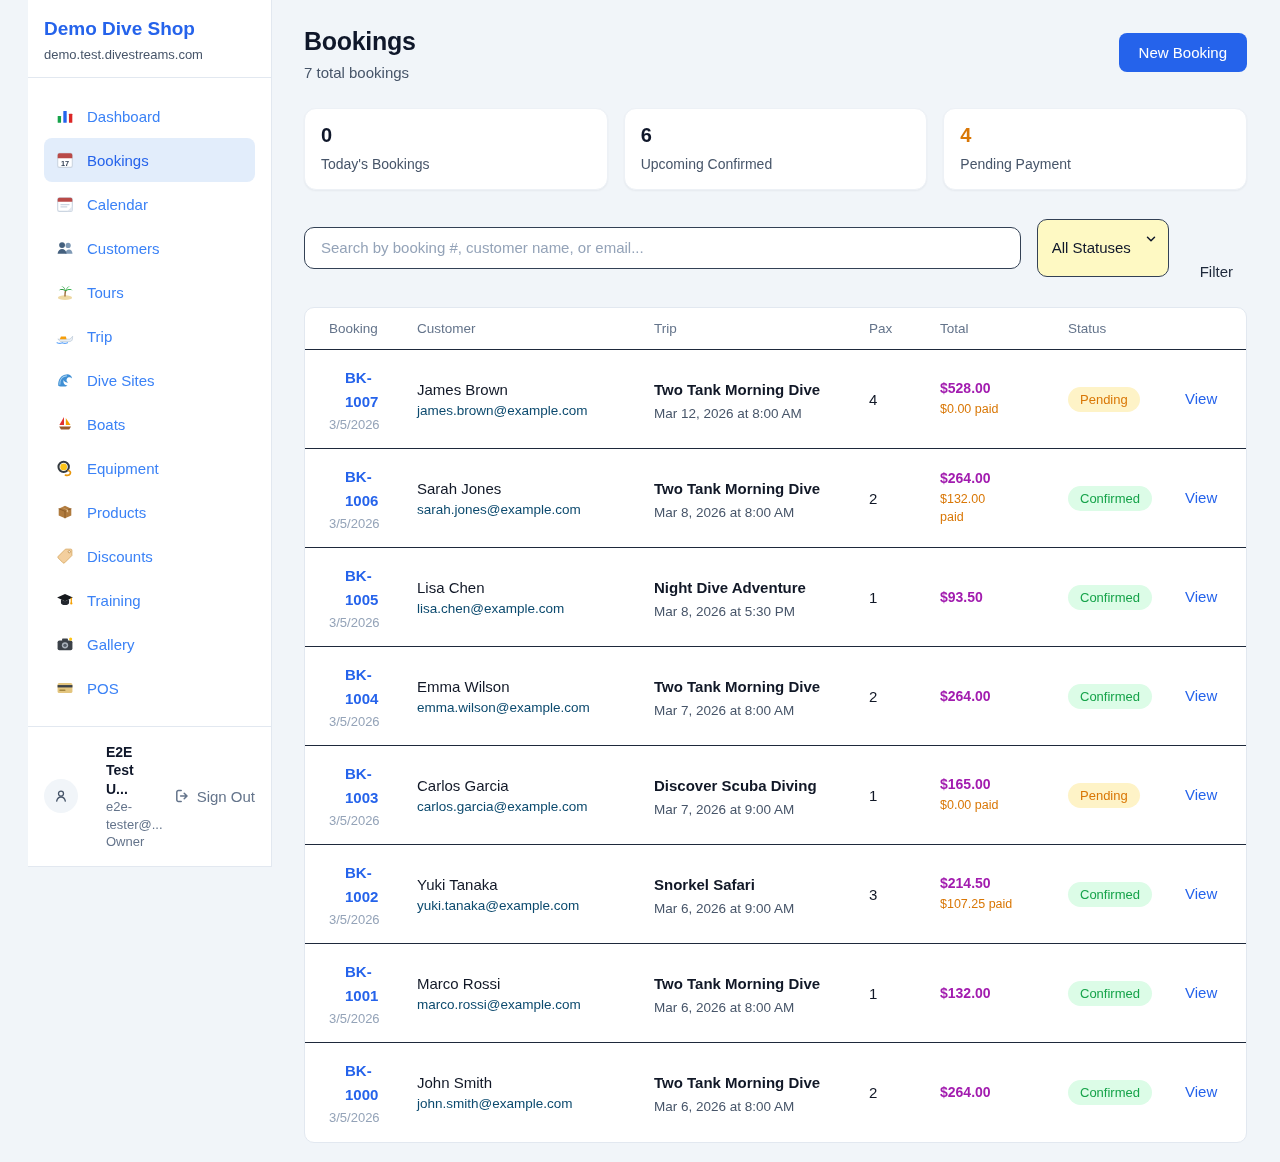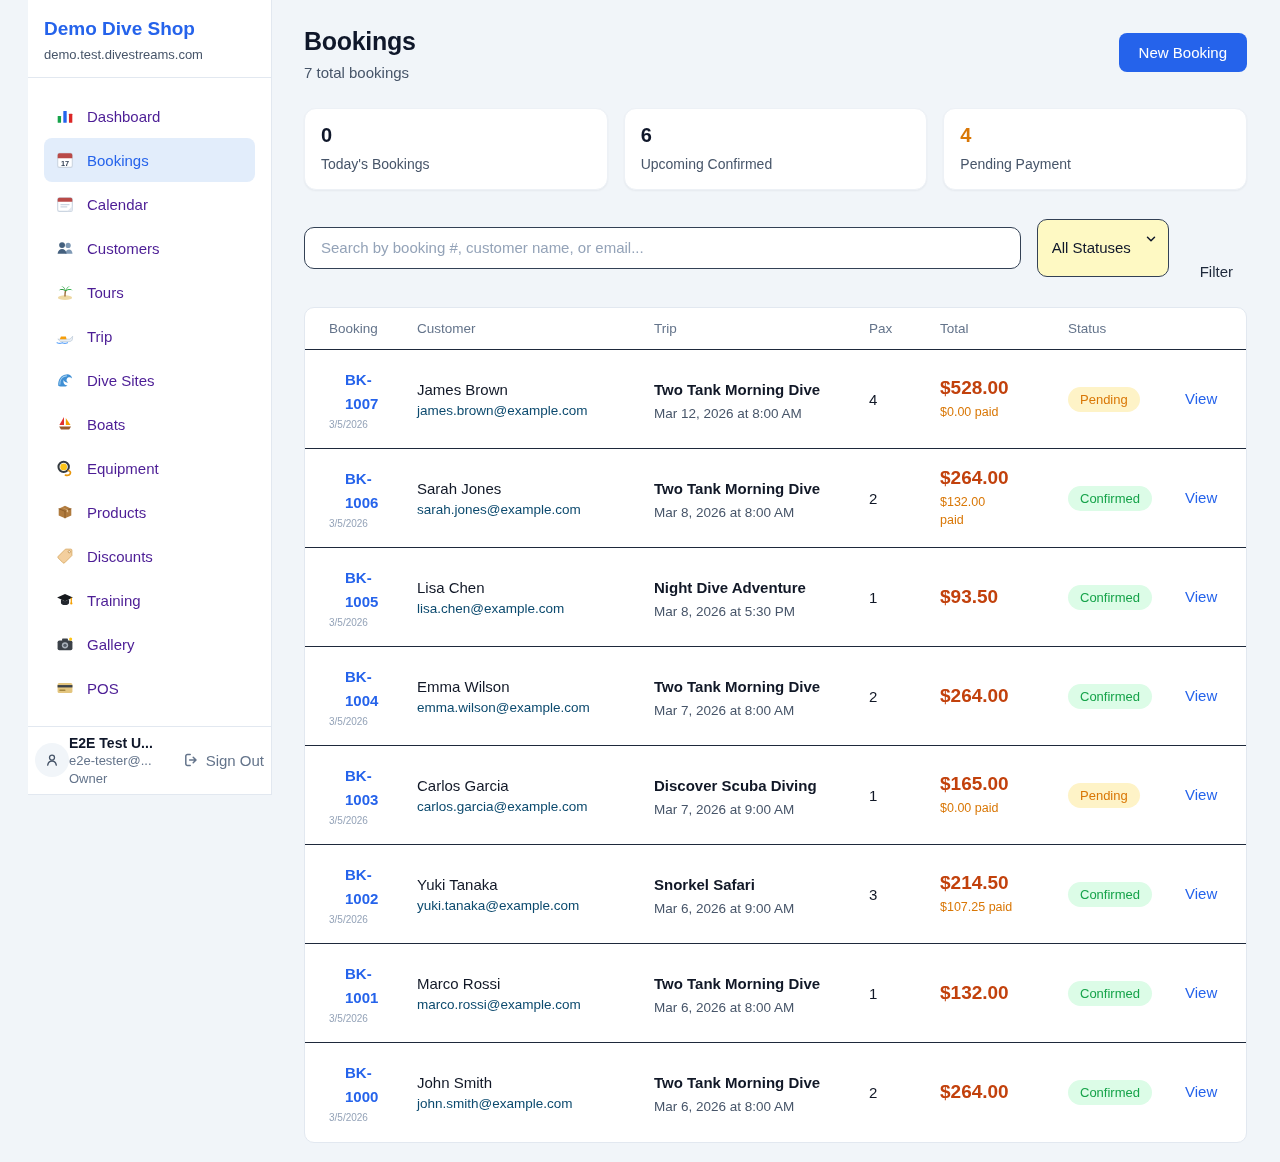--- a/index.html
+++ b/index.html
@@ -16,27 +16,27 @@
     width: 244px; background: #fff; flex-shrink: 0;
     border-right: 1px solid #e2e8f0; border-bottom: 1px solid #e2e8f0; margin-left: 28px;
   }
   .brand-block { padding: 18px 16px 15px; border-bottom: 1px solid #e2e8f0; }
   .brand-name { font-size: 19px; font-weight: 700; color: #2563eb; }
   .brand-domain { font-size: 13px; color: #475569; margin-top: 7px; }
   .nav { padding: 16px 16px 8px; }
   .nav-item {
     display: flex; align-items: center; gap: 13px;
     height: 44px; padding: 0 12px; border-radius: 8px;
-    font-size: 15px; color: #4c1d95; cursor: pointer;
+    font-size: 15px; color: #3b82f6; cursor: pointer;
   }
   .nav-item.active { background: #e2edfb; color: #2563eb; }
   .nav-item .ic { width: 18px; height: 18px; display: inline-flex; flex-shrink: 0; }
   .user-block {
     border-top: 1px solid #e2e8f0; margin-top: 8px;
-    padding: 7px; display: flex; align-items: center; gap: 0;
+    padding: 16px; display: flex; align-items: center; gap: 28px;
   }
   .avatar {
     width: 34px; height: 34px; border-radius: 50%; background: #f1f5f9;
     display: flex; align-items: center; justify-content: center; flex-shrink: 0;
   }
   .user-meta { line-height: 1.32; min-width: 0; }
   .user-name { font-size: 14px; font-weight: 700; color: #0f172a; }
   .user-email, .user-role { font-size: 13px; color: #64748b; }
   .signout {
     margin-left: auto; display: flex; align-items: center; gap: 7px;
@@ -90,27 +90,27 @@
   table { width: 100%; border-collapse: collapse; table-layout: fixed; }
   thead th {
     text-align: left; font-size: 13.5px; font-weight: 500; color: #64748b;
     padding: 13px 12px 13px 0; white-space: nowrap;
   }
   th:first-child, td:first-child { padding-left: 24px; }
   thead tr { border-bottom: 1px solid #1e293b; }
   tbody tr + tr { border-top: 1px solid #1e293b; }
   td { padding: 14px 12px 14px 0; vertical-align: middle; height: 99px; }
   .bid { color: #2563eb; font-weight: 600; font-size: 15px; text-decoration: none; white-space: pre-line; line-height: 1.6; display: inline-block; cursor: pointer; margin-left: 16px; }
-  .bdate { color: #94a3b8; font-size: 10px; margin-top: 3px; }
+  .bdate { color: #94a3b8; font-size: 13px; margin-top: 3px; }
   .cname { font-size: 15px; color: #111827; }
   .cemail { font-size: 13.5px; color: #0c4a6e; margin-top: 5px; }
   .tname { font-size: 15px; font-weight: 600; color: #111827; line-height: 1.6; }
   .tdate { font-size: 13.5px; color: #475569; margin-top: 4px; }
   .pax-cell { font-size: 15px; color: #111827; }
-  .amount { font-size: 19px; font-weight: 700; color: #c2410c; }
+  .amount { font-size: 14px; font-weight: 700; color: #a21caf; }
   .paid { font-size: 12.5px; color: #d97706; margin-top: 4px; white-space: pre-line; line-height: 1.45; }
   .badge { display: inline-block; font-size: 13px; padding: 5px 12px; border-radius: 999px; }
   .view-link { color: #2563eb; font-size: 15px; font-weight: 500; text-decoration: none; cursor: pointer; }
 </style>
 </head>
 <body>
 
 <div class="app">
 
   <aside class="sidebar">

